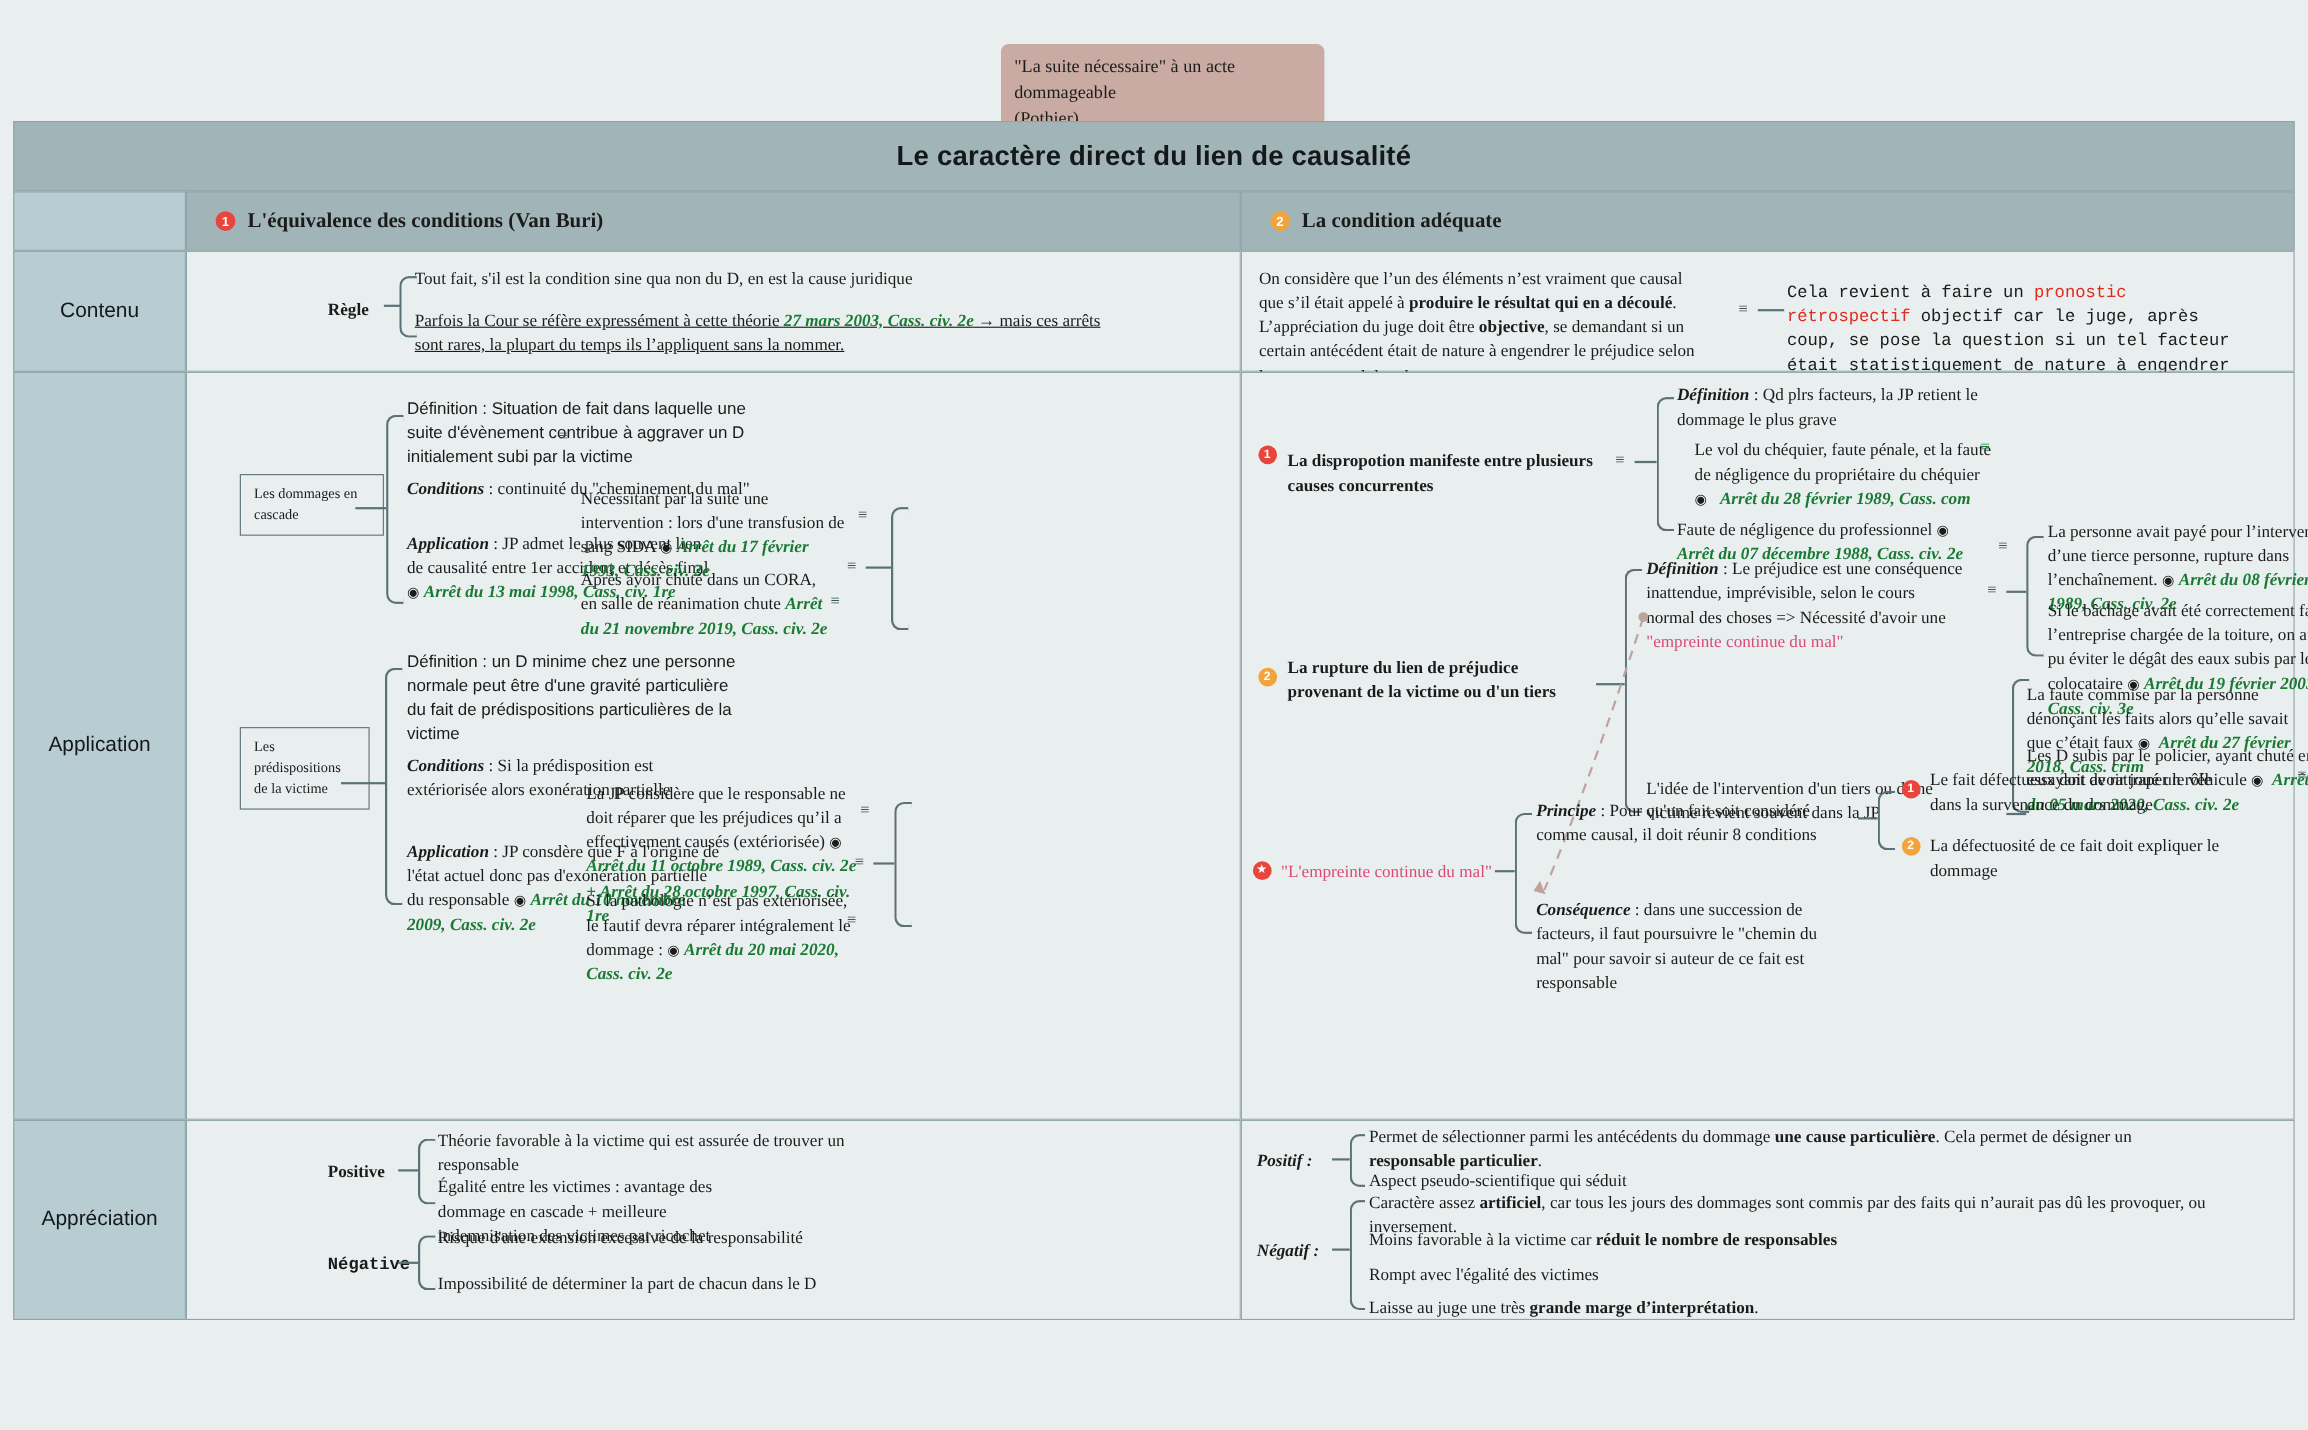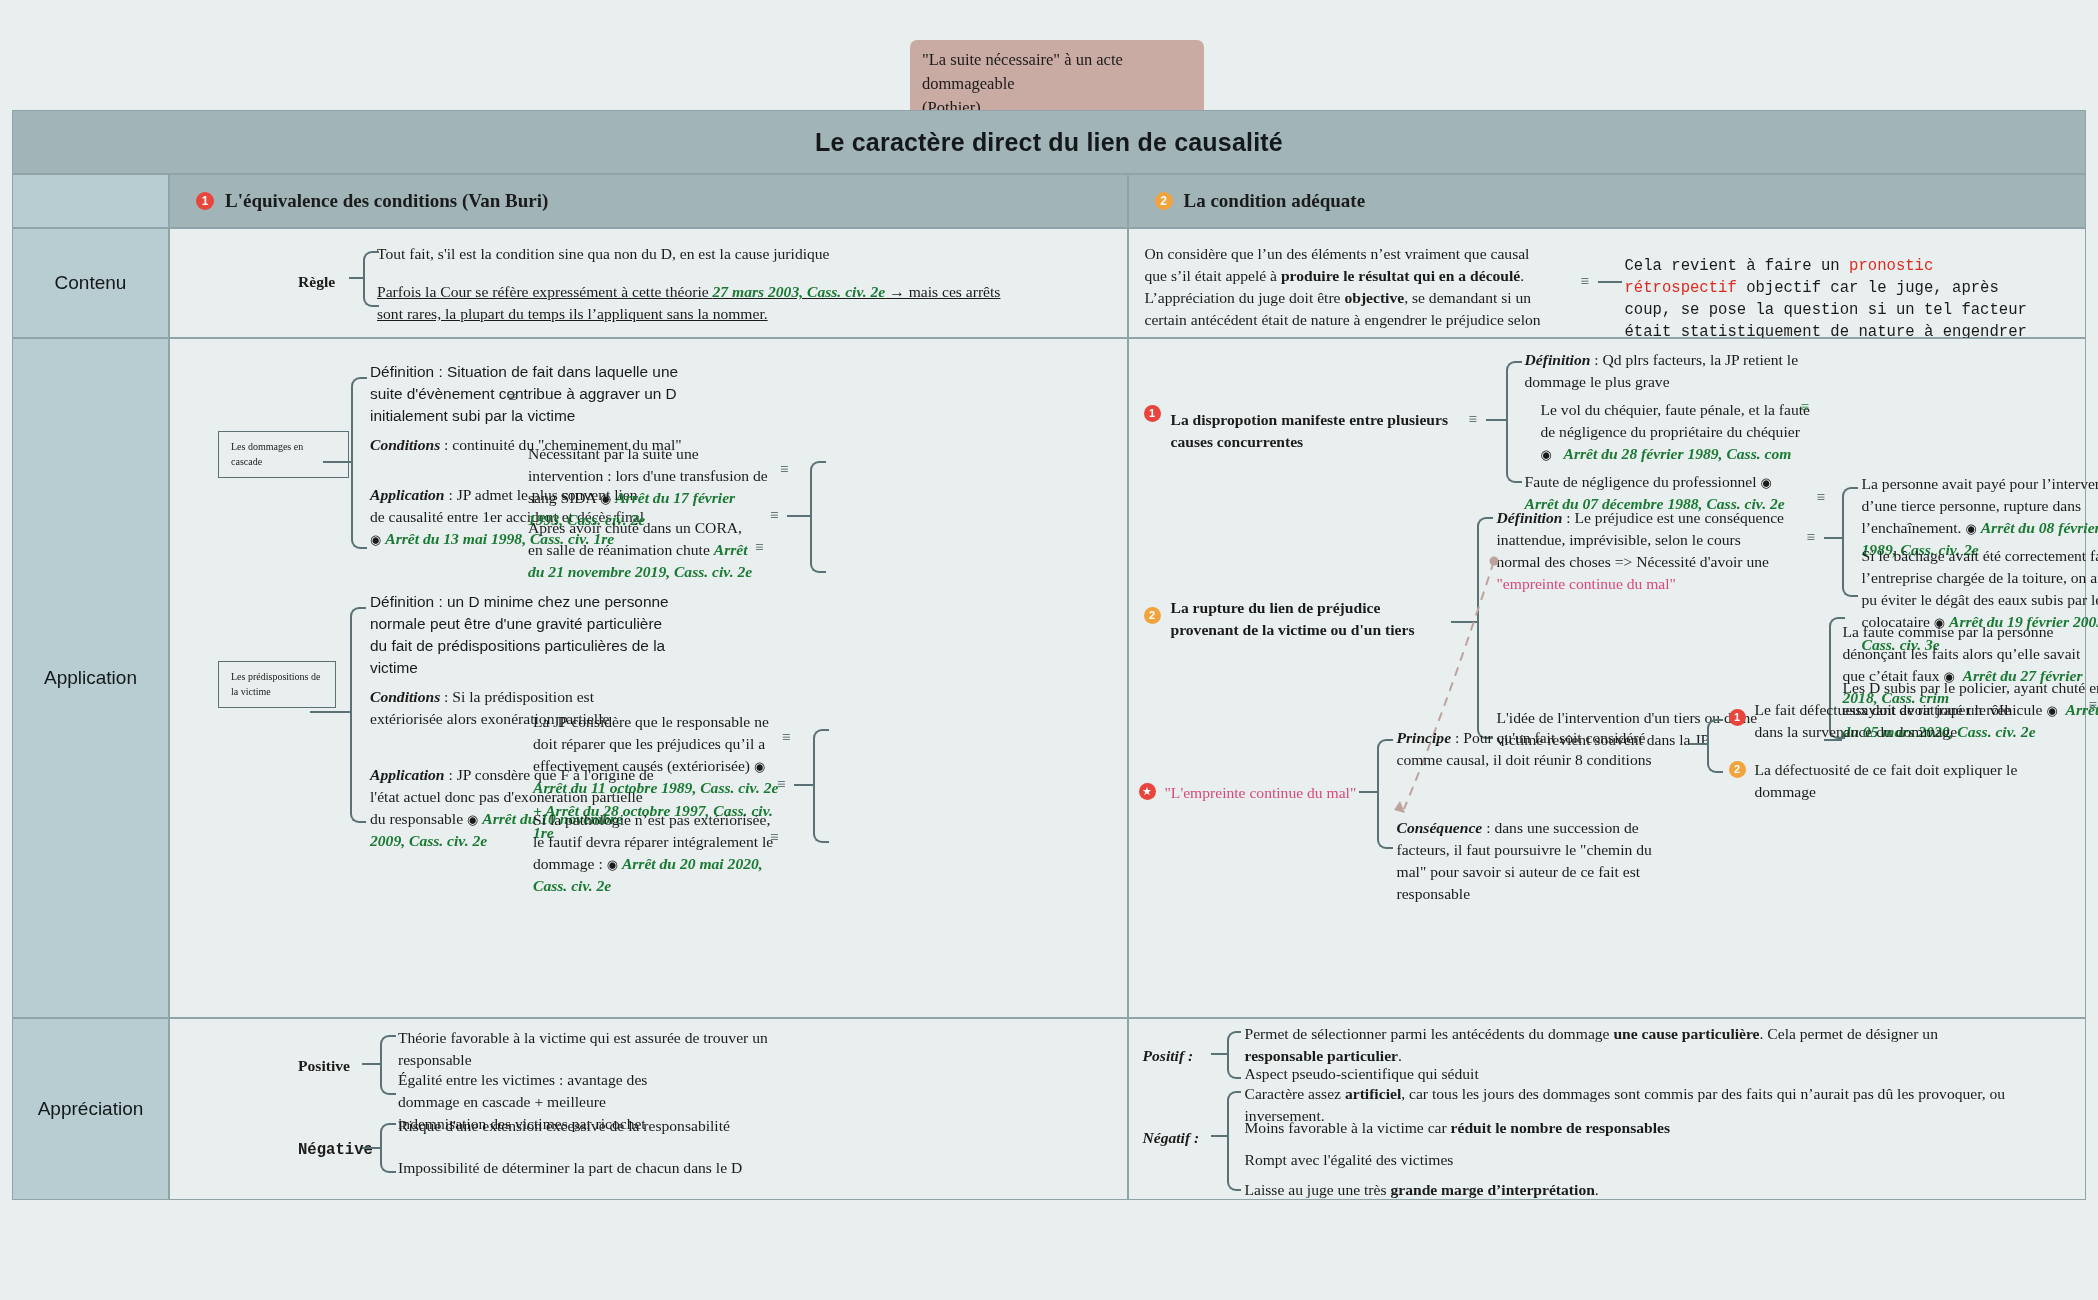--- a/index.html
+++ b/index.html
@@ -71,21 +71,21 @@
   .b{font-weight:bold;}
   .sans{font-family:"Liberation Sans", sans-serif;font-size:15.4px;}
 
   
   .brk{position:absolute;border:2px solid #5a7176;border-right:none;
        border-top-left-radius:9px;border-bottom-left-radius:9px;}
   .hln{position:absolute;height:0;border-top:2px solid #5a7176;}
 
   .boxnode{
     position:absolute;border:1.6px solid #5a7176;background:#e9eeee;
-    padding:8px 12px;font-size:10px;line-height:1.45;
+    padding:8px 12px;font-size:13px;line-height:1.45;
   }
   .dot{font-size:13px;}
   .eqi{position:absolute;color:#3d5459;font-size:15px;letter-spacing:0;}
   .eqi::before{content:"\2261";}
   .eqi.g{color:#1a7a34;}
   .star{
     position:absolute;width:17px;height:17px;border-radius:50%;
     background:#e8453c;color:#fff;font-size:11px;text-align:center;
     line-height:17px;font-family:"Liberation Sans", sans-serif;
   }

